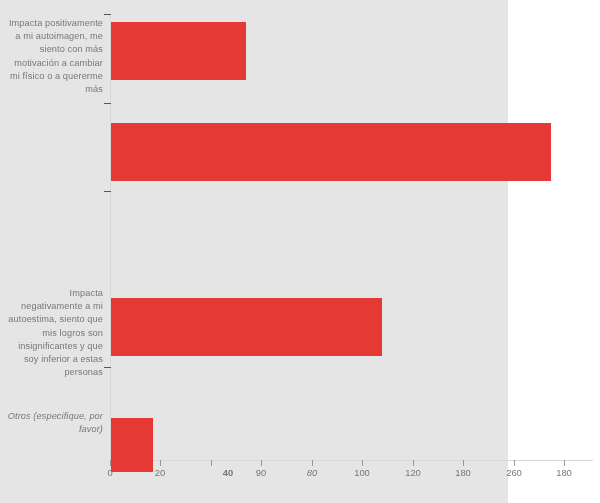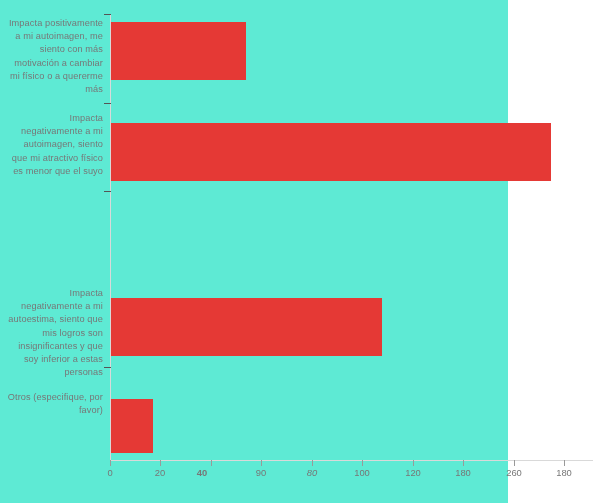--- a/index.html
+++ b/index.html
@@ -11,21 +11,21 @@
     width: 600px;
     height: 503px;
     font-family: "Liberation Sans", "DejaVu Sans", sans-serif;
     overflow: hidden;
   }
 
   #chart-root {
     position: relative;
     width: 508px;
     height: 503px;
-    background: #5eead4;
+    background: #e5e5e5;
   }
 
   
   
   .y-axis-line {
     position: absolute;
     left: 110px;
     top: 14px;
     width: 1px;
     height: 446px;
@@ -116,48 +116,47 @@
   <div class="rows">
 
     <div class="row" style="top:0px;height:90px;">
       <div class="y-tick" style="top:0px;"></div>
       <div class="row-label" style="top:3px;">Impacta positivamente a mi autoimagen, me siento con más motivación a cambiar mi físico o a quererme más</div>
       <div class="bar" style="top:8px;height:58px;width:135px;"></div>
       <div class="y-tick" style="top:89px;"></div>
     </div>
 
     <div class="row" style="top:90px;height:88px;">
-      <div class="row-label" style="top:8px;">Impacta negativamente a mi autoimagen, siento que mi atractivo físico es menor que el suyo</div>
       <div class="bar" style="top:19px;height:58px;width:440px;"></div>
       <div class="y-tick" style="top:87px;"></div>
     </div>
 
 
     <div class="row" style="top:266px;height:88px;">
       <div class="row-label" style="top:7px;">Impacta negativamente a mi autoestima, siento que mis logros son insignificantes y que soy inferior a estas personas</div>
       <div class="bar" style="top:18px;height:58px;width:271px;"></div>
       <div class="y-tick" style="top:87px;"></div>
     </div>
 
-    <div class="row" style="top:344px;height:92px;">
+    <div class="row" style="top:363px;height:92px;font-style:italic;">
       <div class="row-label" style="top:33px;">Otros (especifique, por favor)</div>
       <div class="bar" style="top:41px;height:54px;width:42px;"></div>
     </div>
 
   </div>
 
   <div class="x-ticks">
     <div class="x-tick-mark" style="left:110px;"></div>
     <div class="x-tick-label" style="left:110px;">0</div>
 
     <div class="x-tick-mark" style="left:160px;"></div>
     <div class="x-tick-label" style="left:160px;">20</div>
 
     <div class="x-tick-mark" style="left:211px;"></div>
-    <div class="x-tick-label" style="left:202px;font-weight:bold;">40</div>
+    <div class="x-tick-label" style="left:228px;font-weight:bold;">40</div>
 
     <div class="x-tick-mark" style="left:261px;"></div>
     <div class="x-tick-label" style="left:261px;">90</div>
 
     <div class="x-tick-mark" style="left:312px;"></div>
     <div class="x-tick-label" style="left:312px;font-style:italic;">80</div>
 
     <div class="x-tick-mark" style="left:362px;"></div>
     <div class="x-tick-label" style="left:362px;">100</div>
 

